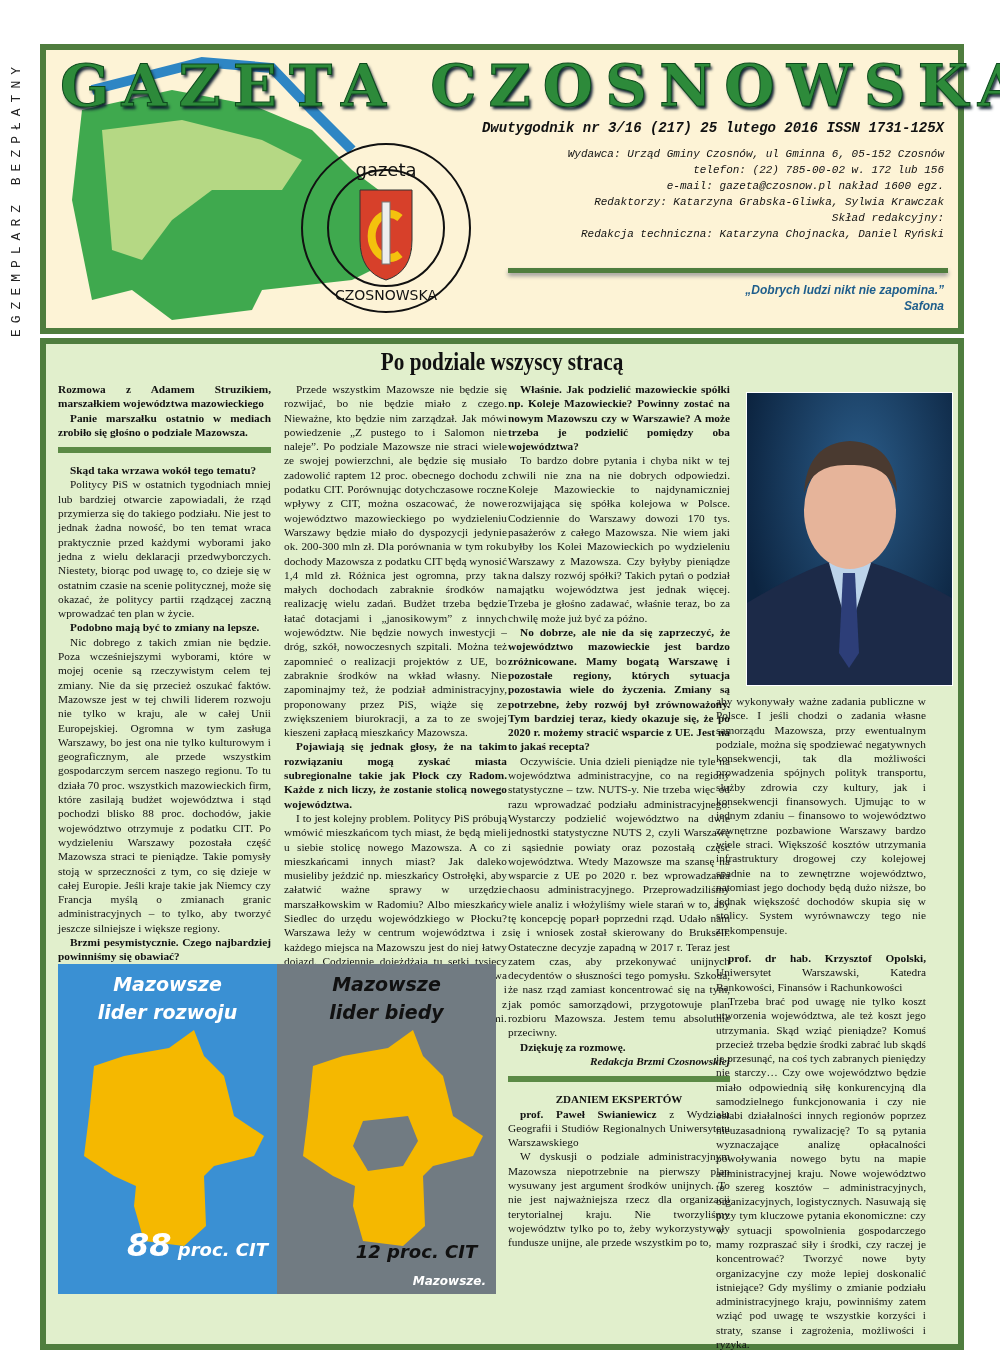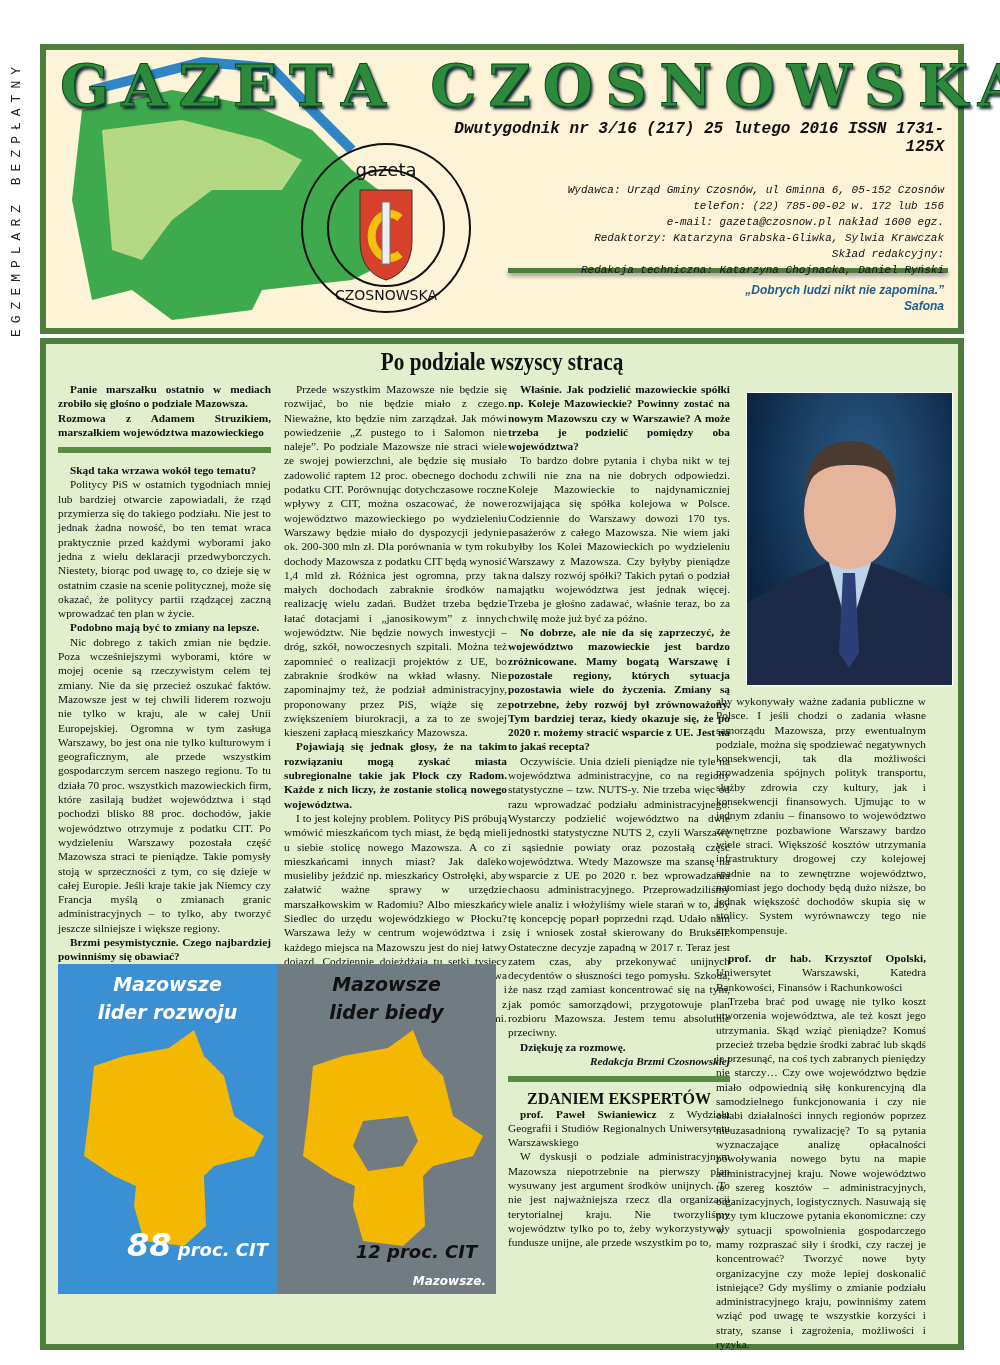--- a/index.html
+++ b/index.html
@@ -4,32 +4,32 @@
 <style>
   html,body{margin:0;padding:0;background:#fff;}
   body{width:1000px;height:1365px;position:relative;overflow:hidden;font-family:"Liberation Serif",serif;color:#111;}
   .vert{position:absolute;left:6px;top:54px;width:20px;height:290px;}
   .vert span{position:absolute;left:50%;top:50%;transform:translate(-50%,-50%) rotate(-90deg);white-space:nowrap;font-family:"Liberation Mono",monospace;font-size:13px;letter-spacing:6px;color:#222;}
   .masthead{position:absolute;left:40px;top:44px;width:924px;height:290px;background:#fdf3d6;border:6px solid #4f7d3e;box-sizing:border-box;}
   .title{position:absolute;left:14px;top:2px;font-family:"DejaVu Serif",serif;font-weight:bold;font-size:58px;letter-spacing:12px;color:#2d8a3a;text-shadow:2px 3px 3px #123;-webkit-text-stroke:1px #0d4a1d;white-space:nowrap;z-index:3;}
   .map{position:absolute;left:6px;top:0;width:420px;height:280px;z-index:1;}
   .logo{position:absolute;left:252px;top:90px;width:176px;height:176px;z-index:2;}
   .info{position:absolute;right:14px;top:70px;width:490px;text-align:right;font-family:"Liberation Mono",monospace;font-style:italic;z-index:3;}
-  .issue{font-weight:bold;font-size:16px;margin-bottom:26px;}
+  .issue{font-weight:bold;font-size:14px;margin-bottom:10px;}
   .info .line{font-size:11px;line-height:16px;}
   .rule{position:absolute;left:462px;top:218px;width:440px;height:5px;background:#4f7d3e;box-shadow:0 3px 4px #999;}
   .quote{position:absolute;right:14px;top:232px;text-align:right;font-family:"Liberation Sans",sans-serif;font-weight:bold;font-style:italic;color:#1f5e8c;font-size:12px;line-height:16px;}
   .article{position:absolute;left:40px;top:338px;width:924px;height:1012px;background:#e1efcc;border:6px solid #4f7d3e;box-sizing:border-box;}
   .headline{position:absolute;left:0;right:0;top:4px;text-align:center;font-weight:bold;font-size:25px;font-family:"Liberation Serif",serif;transform:scaleX(0.85);}
   .col{position:absolute;font-size:11.3px;line-height:14.3px;text-align:justify;hyphens:auto;}
   .col p{margin:0;text-indent:12px;}
   .col p.b{font-weight:bold;}
   .col p.noind{text-indent:0;}
   .col p.right{text-align:right;font-style:italic;font-weight:bold;}
-  .col p.center{text-align:center;text-indent:0;font-weight:bold;font-size:16px;}
+  .col p.center{text-align:center;text-indent:0;font-weight:bold;font-size:11px;}
   .col1{left:12px;top:38px;width:213px;}
   .col2{left:238px;top:38px;width:223px;}
   .col3{left:462px;top:38px;width:222px;}
   .col4{left:670px;top:350px;width:210px;}
   .bar{height:6px;background:#5b8a45;margin:8px 0 10px 0;}
   .photo{position:absolute;left:700px;top:48px;width:205px;height:292px;background:radial-gradient(ellipse at 55% 30%,#2b5d8a,#0c2440 75%);border:1px solid #fff;overflow:hidden;}
   .infographic{position:absolute;left:12px;top:620px;width:438px;height:330px;}
   .ig-left{position:absolute;left:0;top:0;width:219px;height:100%;background:#3a90d3;}
   .ig-right{position:absolute;left:219px;top:0;width:219px;height:100%;background:#717b82;}
   .ig-title{position:absolute;top:6px;width:100%;text-align:center;font-family:"DejaVu Sans",sans-serif;font-weight:bold;font-style:italic;font-size:19px;line-height:28px;}
@@ -78,22 +78,22 @@
   <div class="quote">
     <div>„Dobrych ludzi nikt nie zapomina.”</div>
     <div>Safona</div>
   </div>
 </div>
 
 <div class="article">
   <div class="headline">Po podziale wszyscy stracą</div>
 
   <div class="col col1">
+    <p class="b noind">Rozmowa z Adamem Struzikiem, marszałkiem województwa mazowieckiego</p>
     <p class="b">Panie marszałku ostatnio w mediach zrobiło się głośno o podziale Mazowsza.</p>
-    <p class="b noind">Rozmowa z Adamem Struzikiem, marszałkiem województwa mazowieckiego</p>
     <div class="bar"></div>
     <p class="b">Skąd taka wrzawa wokół tego tematu?</p>
     <p>Politycy PiS w ostatnich tygodniach mniej lub bardziej otwarcie zapowiadali, że rząd przymierza się do takiego podziału. Nie jest to jednak żadna nowość, bo ten temat wraca praktycznie przed każdymi wyborami jako jedna z wielu deklaracji przedwyborczych. Niestety, biorąc pod uwagę to, co dzieje się w ostatnim czasie na scenie politycznej, może się okazać, że politycy partii rządzącej zaczną wprowadzać ten plan w życie.</p>
     <p class="b">Podobno mają być to zmiany na lepsze.</p>
     <p>Nic dobrego z takich zmian nie będzie. Poza wcześniejszymi wyborami, które w mojej ocenie są rzeczywistym celem tej zmiany. Nie da się przecież oszukać faktów. Mazowsze jest w tej chwili liderem rozwoju nie tylko w kraju, ale w całej Unii Europejskiej. Ogromna w tym zasługa Warszawy, bo jest ona nie tylko kulturowym i geograficznym, ale przede wszystkim gospodarczym sercem naszego regionu. To tu działa 70 proc. wszystkich mazowieckich firm, które zasilają budżet województwa i stąd pochodzi blisko 88 proc. dochodów, jakie województwo otrzymuje z podatku CIT. Po wydzieleniu Warszawy pozostała część Mazowsza straci te pieniądze. Takie pomysły stoją w sprzeczności z tym, co się dzieje w całej Europie. Jeśli kraje takie jak Niemcy czy Francja myślą o zmianach granic administracyjnych – to tylko, aby tworzyć jeszcze silniejsze i większe regiony.</p>
     <p class="b">Brzmi pesymistycznie. Czego najbardziej powinniśmy się obawiać?</p>
   </div>
 
   <div class="col col2">
     <p>Przede wszystkim Mazowsze nie będzie się rozwijać, bo nie będzie miało z czego. Nieważne, kto będzie nim zarządzał. Jak mówi powiedzenie „Z pustego to i Salomon nie naleje”. Po podziale Mazowsze nie straci wiele ze swojej powierzchni, ale będzie się musiało zadowolić raptem 12 proc. obecnego dochodu z podatku CIT. Porównując dotychczasowe roczne wpływy z CIT, można oszacować, że nowe województwo mazowieckiego po wydzieleniu Warszawy będzie miało do dyspozycji jedynie ok. 200-300 mln zł. Dla porównania w tym roku dochody Mazowsza z podatku CIT będą wynosić 1,4 mld zł. Różnica jest ogromna, przy tak małych dochodach zabraknie środków na realizację wielu zadań. Budżet trzeba będzie łatać dotacjami i „janosikowym” z innych województw. Nie będzie nowych inwestycji – dróg, szkół, nowoczesnych szpitali. Można też zapomnieć o realizacji projektów z UE, bo zabraknie środków na wkład własny. Nie zapominajmy też, że podział administracyjny, proponowany przez PiS, wiąże się ze zwiększeniem biurokracji, a za to ze swojej kieszeni zapłacą mieszkańcy Mazowsza.</p>

